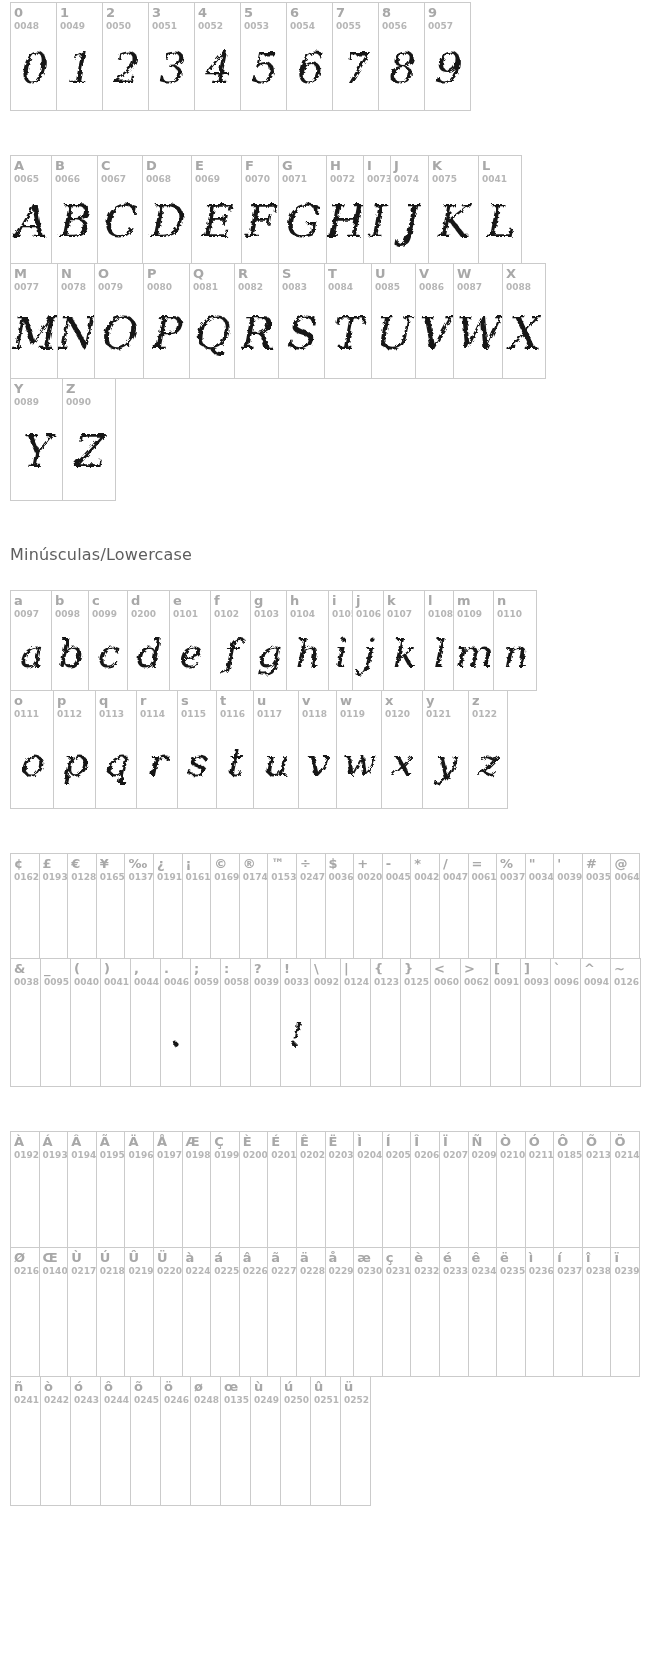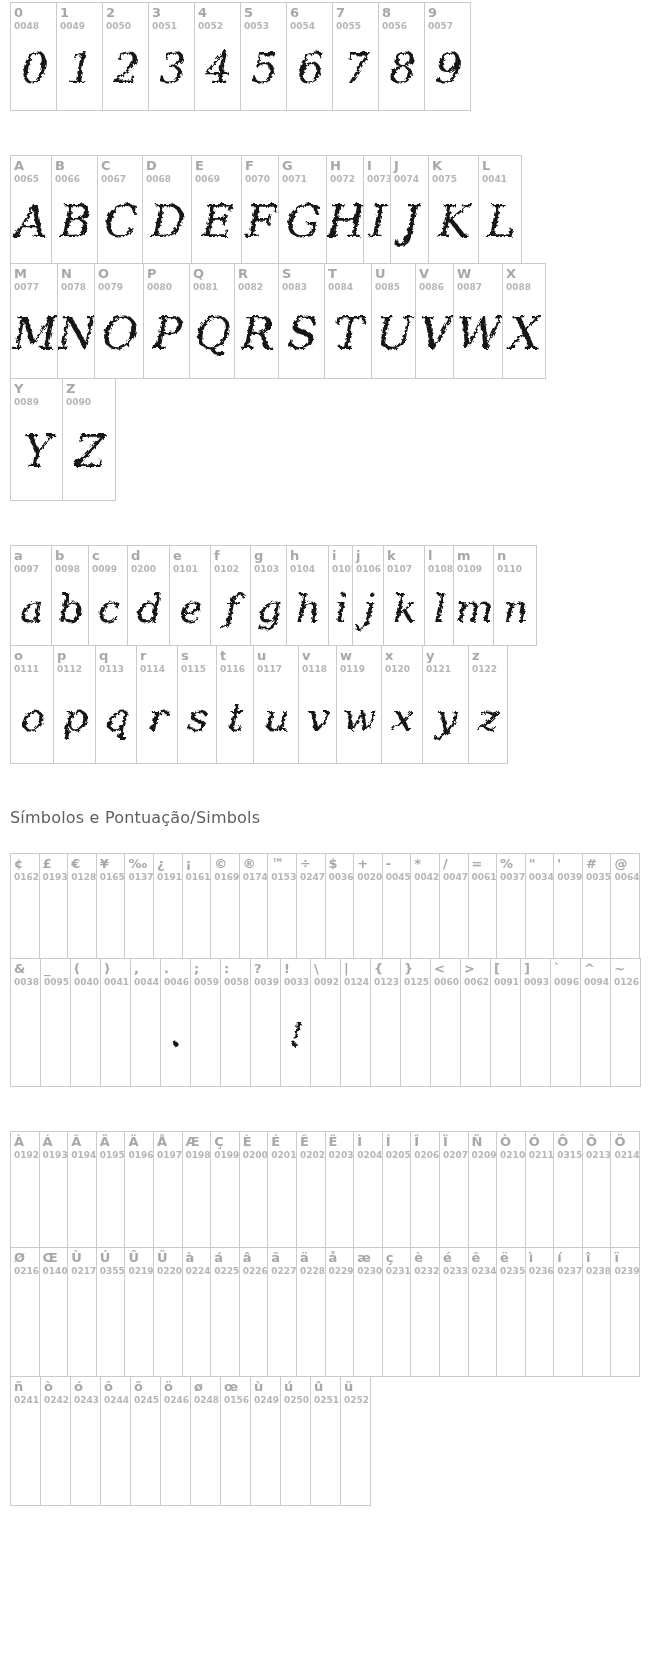--- a/index.html
+++ b/index.html
@@ -314,20 +314,21 @@
             <div class="cell-head">
               <div class="cell-char">Z</div>
               <div class="cell-code">0090</div>
             </div>
             <div class="cell-glyph">Z</div>
           </div>
         </div>
       </div>
     </section>
     <section class="section sec-lowercase">
+      <h2 class="section-title">Minúsculas/Lowercase</h2>
       <div class="charmap">
         <div class="charmap-row" style="height: 101px;">
           <div class="cell" style="width: 42px;">
             <div class="cell-head">
               <div class="cell-char">a</div>
               <div class="cell-code">0097</div>
             </div>
             <div class="cell-glyph">a</div>
           </div>
           <div class="cell" style="width: 38px;">
@@ -504,21 +505,20 @@
             <div class="cell-head">
               <div class="cell-char">z</div>
               <div class="cell-code">0122</div>
             </div>
             <div class="cell-glyph">z</div>
           </div>
         </div>
       </div>
     </section>
     <section class="section sec-symbols">
-      <h2 class="section-title">Símbolos e Pontuação/Simbols</h2>
       <div class="charmap">
         <div class="charmap-row" style="height: 106px;">
           <div class="cell" style="width: 29.6px;">
             <div class="cell-head">
               <div class="cell-char">¢</div>
               <div class="cell-code">0162</div>
             </div>
             <div class="cell-glyph"></div>
           </div>
           <div class="cell" style="width: 29.6px;">
@@ -952,21 +952,21 @@
           <div class="cell" style="width: 29.6px;">
             <div class="cell-head">
               <div class="cell-char">Ó</div>
               <div class="cell-code">0211</div>
             </div>
             <div class="cell-glyph"></div>
           </div>
           <div class="cell" style="width: 29.6px;">
             <div class="cell-head">
               <div class="cell-char">Ô</div>
-              <div class="cell-code">0315</div>
+              <div class="cell-code">0185</div>
             </div>
             <div class="cell-glyph"></div>
           </div>
           <div class="cell" style="width: 29.6px;">
             <div class="cell-head">
               <div class="cell-char">Õ</div>
               <div class="cell-code">0213</div>
             </div>
             <div class="cell-glyph"></div>
           </div>
@@ -996,21 +996,21 @@
           <div class="cell" style="width: 29.6px;">
             <div class="cell-head">
               <div class="cell-char">Ù</div>
               <div class="cell-code">0217</div>
             </div>
             <div class="cell-glyph"></div>
           </div>
           <div class="cell" style="width: 29.6px;">
             <div class="cell-head">
               <div class="cell-char">Ú</div>
-              <div class="cell-code">0355</div>
+              <div class="cell-code">0218</div>
             </div>
             <div class="cell-glyph"></div>
           </div>
           <div class="cell" style="width: 29.6px;">
             <div class="cell-head">
               <div class="cell-char">Û</div>
               <div class="cell-code">0219</div>
             </div>
             <div class="cell-glyph"></div>
           </div>
@@ -1180,21 +1180,21 @@
           <div class="cell" style="width: 31px;">
             <div class="cell-head">
               <div class="cell-char">ø</div>
               <div class="cell-code">0248</div>
             </div>
             <div class="cell-glyph"></div>
           </div>
           <div class="cell" style="width: 31px;">
             <div class="cell-head">
               <div class="cell-char">œ</div>
-              <div class="cell-code">0156</div>
+              <div class="cell-code">0135</div>
             </div>
             <div class="cell-glyph"></div>
           </div>
           <div class="cell" style="width: 31px;">
             <div class="cell-head">
               <div class="cell-char">ù</div>
               <div class="cell-code">0249</div>
             </div>
             <div class="cell-glyph"></div>
           </div>

